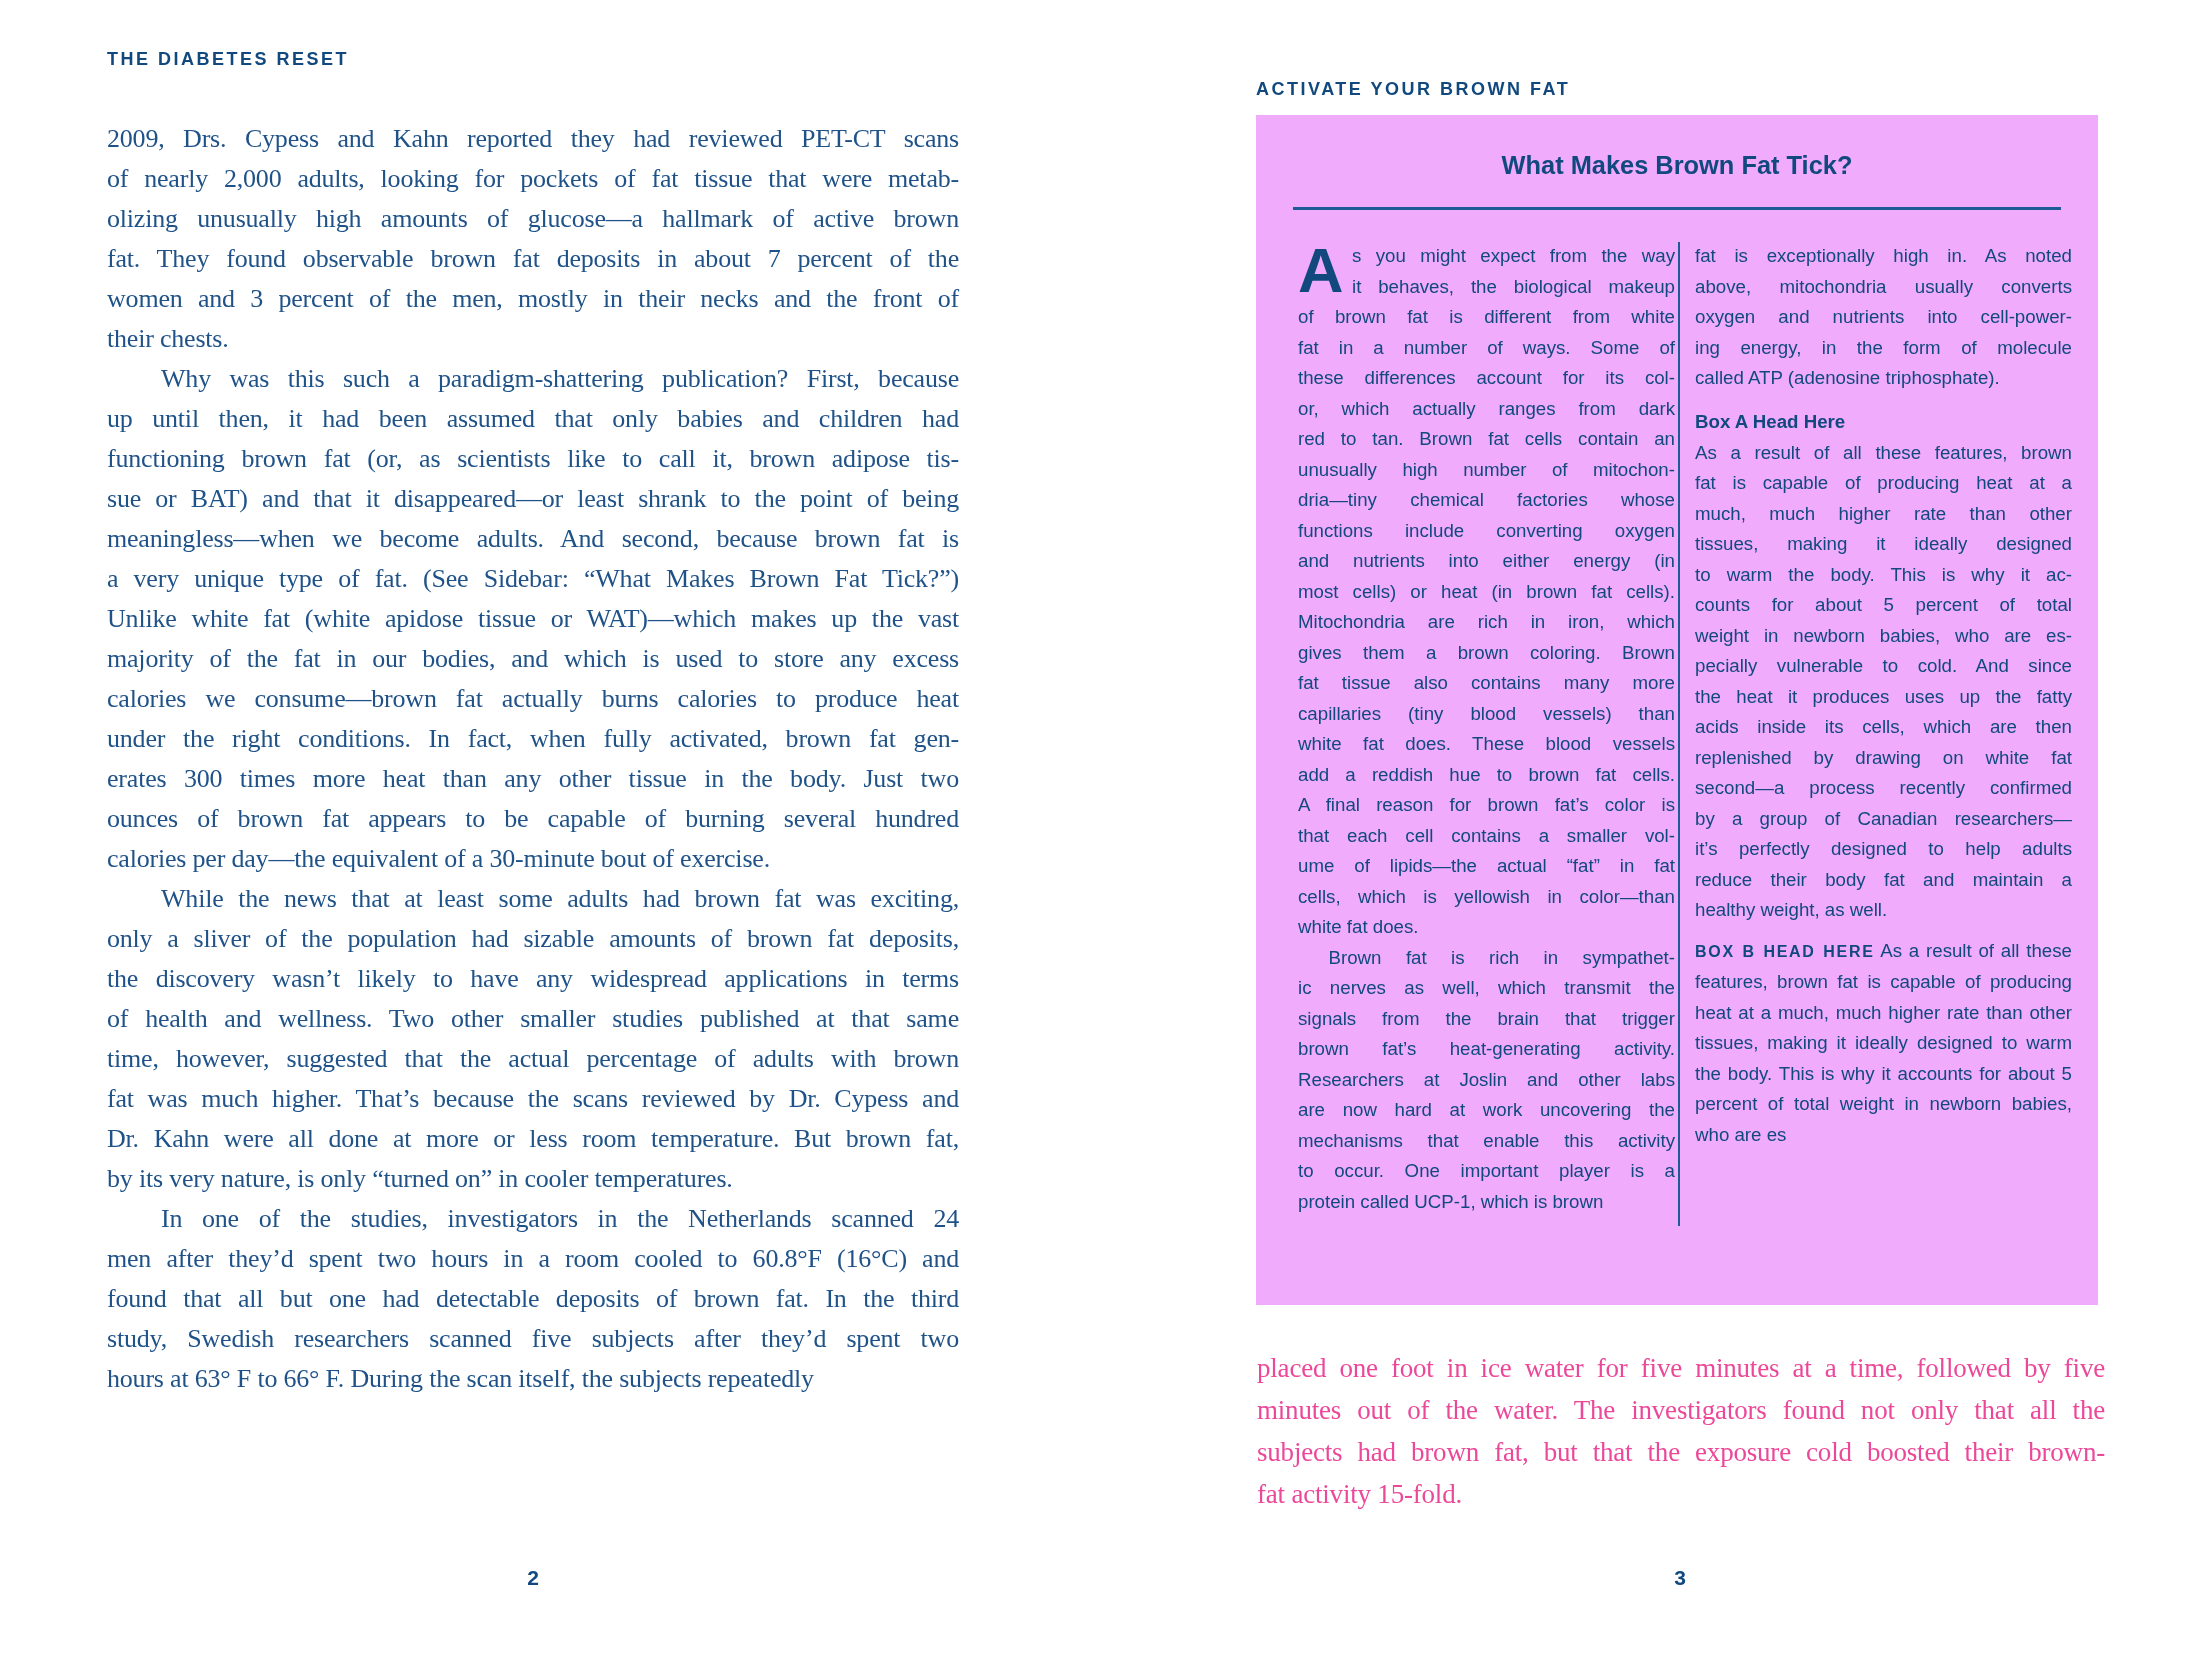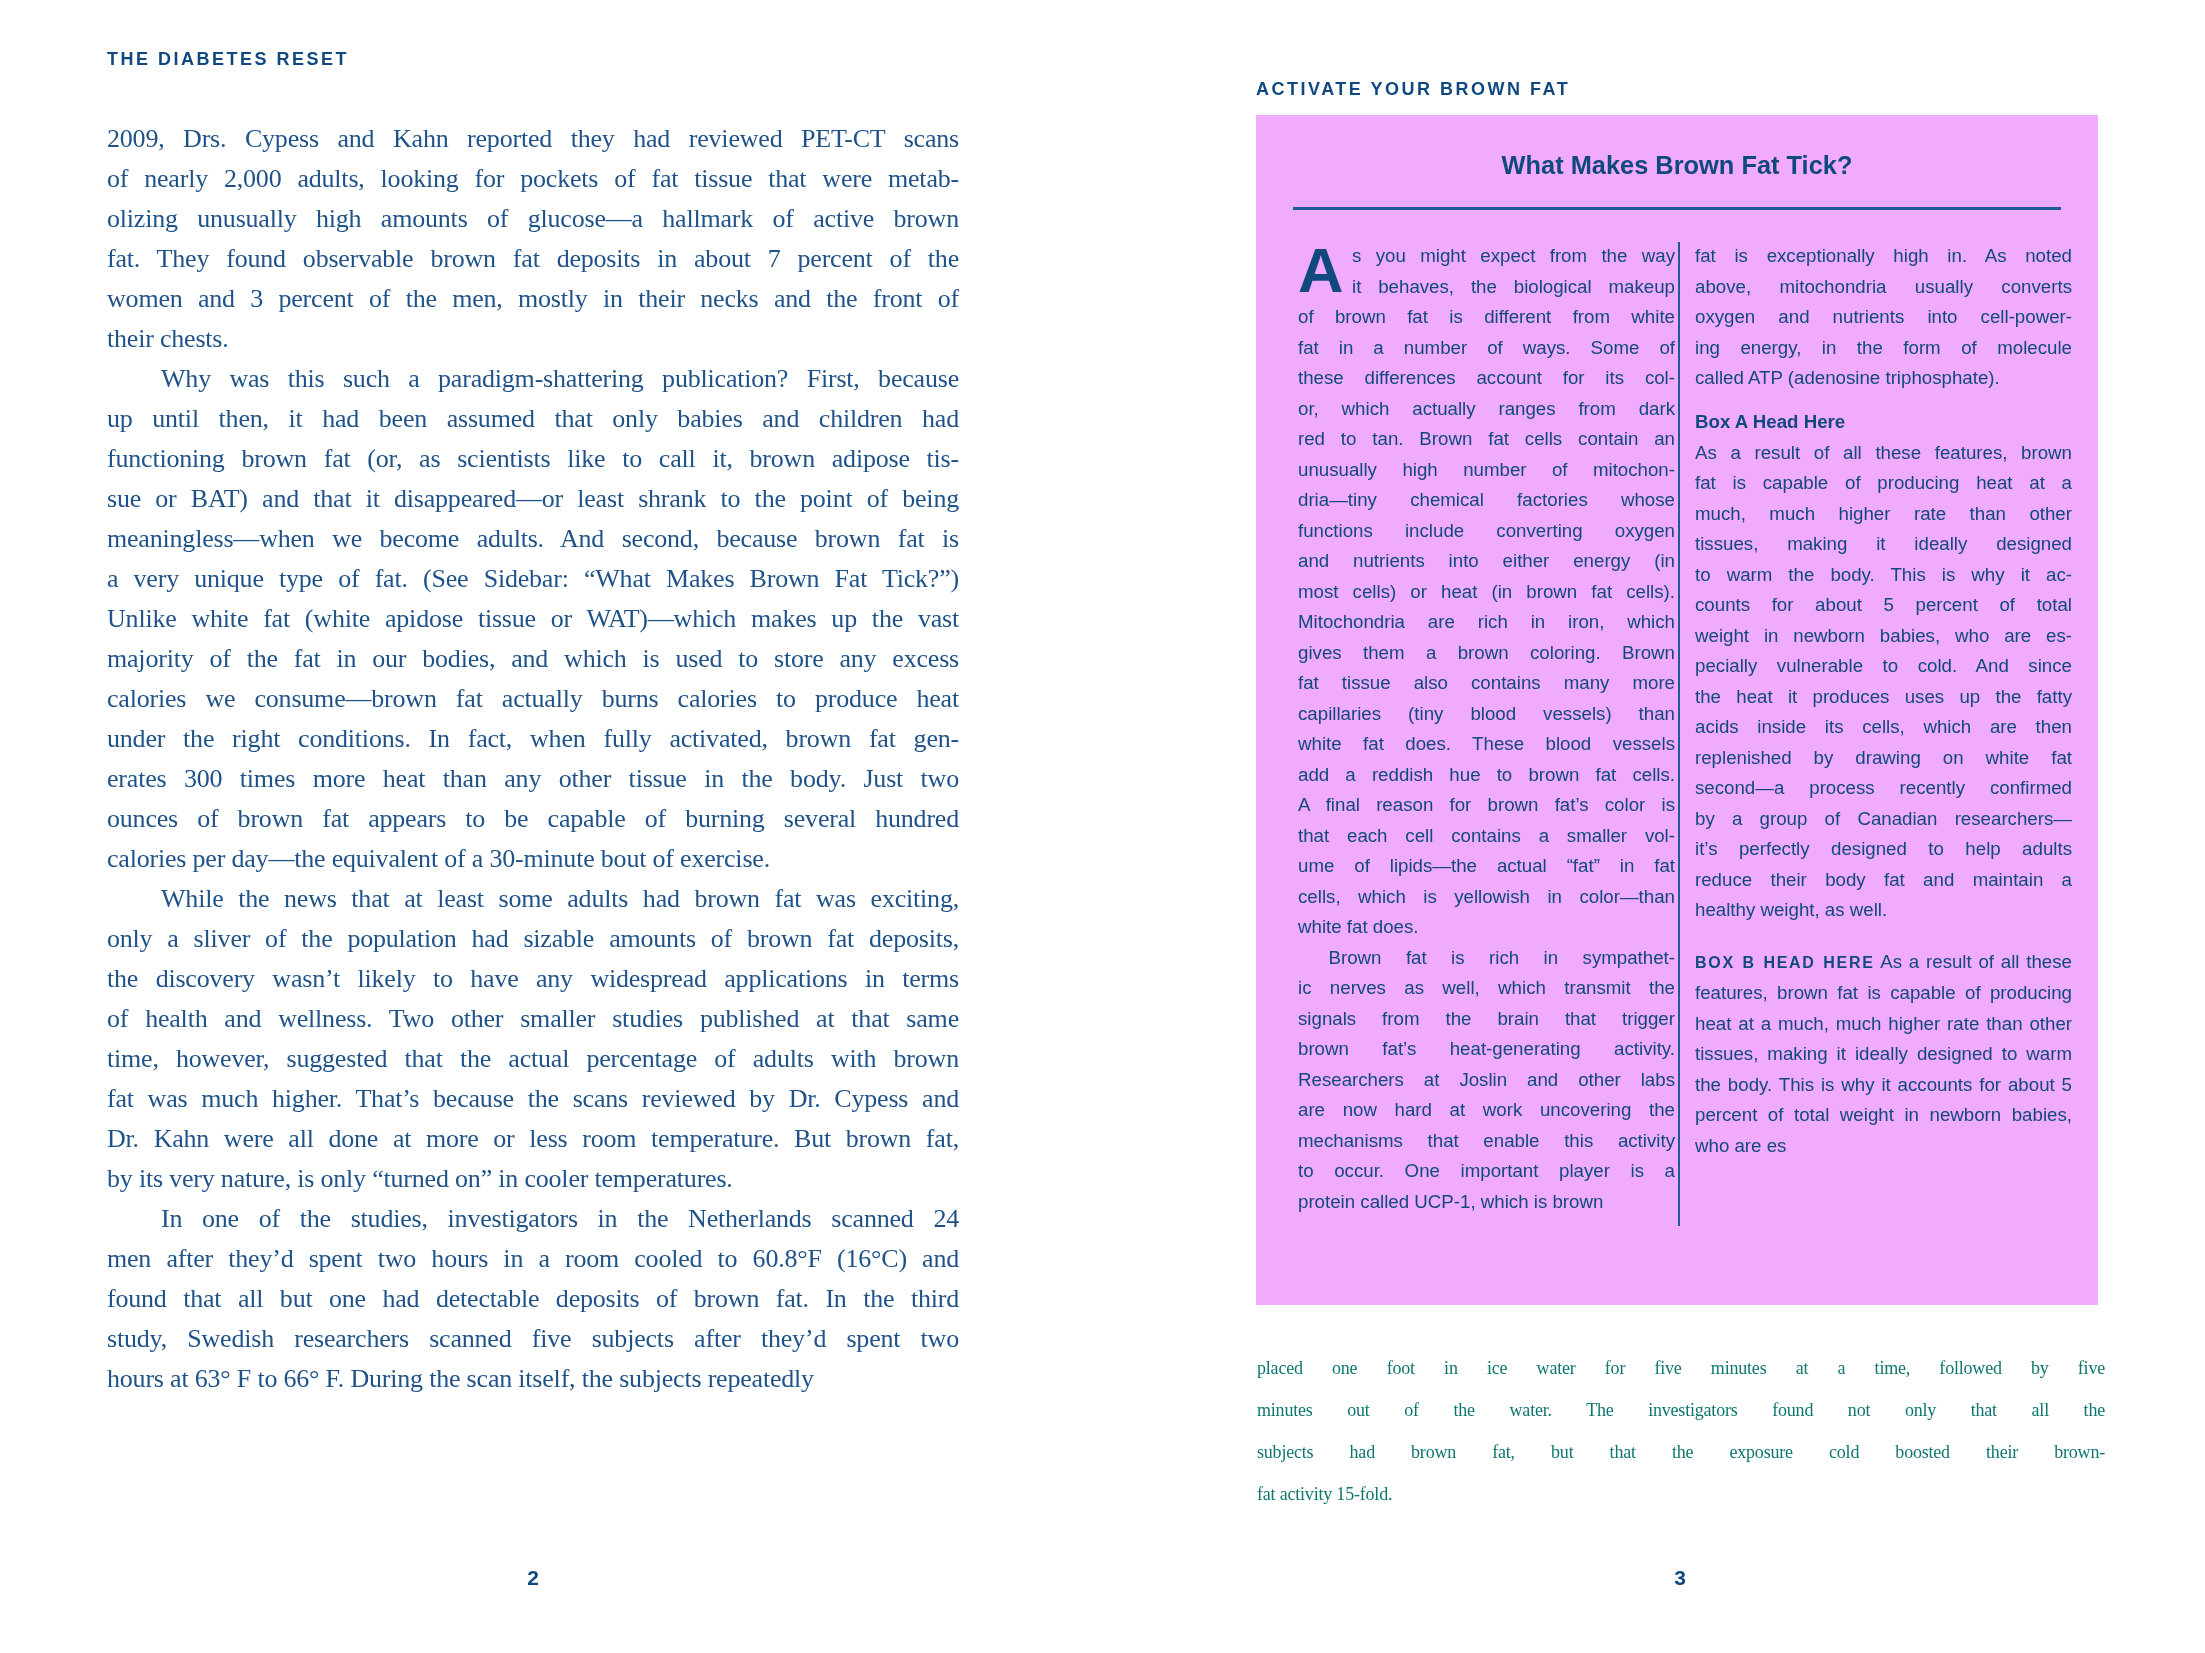--- a/index.html
+++ b/index.html
@@ -6,22 +6,22 @@
   .spread{position:relative;width:2205px;height:1654px;background:#ffffff;overflow:hidden;
           font-family:"Liberation Serif",serif;}
   .running-head{position:absolute;top:49px;font-family:"Liberation Sans",sans-serif;
           font-weight:bold;font-size:18px;letter-spacing:2.5px;color:#11497f;}
   .rh-left{left:107px;width:852px;}
   .rh-right{left:1256px;width:845px;margin-top:30px;}
 
   
   .body-left{position:absolute;left:107px;top:119px;width:852px;color:#1f5288;
           font-size:26px;line-height:40px;letter-spacing:-0.2px;}
-  .body-right{position:absolute;left:1257px;top:1347px;width:848px;color:#0f766e;
-          font-size:18px;line-height:42px;letter-spacing:-0.2px;}
+  .body-right{position:absolute;left:1257px;top:1347px;width:848px;color:#ec4899;
+          font-size:27px;line-height:42px;letter-spacing:-0.2px;}
   .para{margin:0;}
   .line{text-align:justify;text-align-last:justify;}
   .line.last{text-align-last:left;}
   .para.indent .line:first-child{text-indent:54px;}
 
   
   .sidebar{position:absolute;left:1256px;top:115px;width:842px;height:1190px;background:#f0abfc;}
   .sidebar-title{position:absolute;top:36px;left:0;width:100%;text-align:center;
           font-family:"Liberation Sans",sans-serif;font-weight:bold;font-size:25.4px;color:#11497f;}
   .sidebar-rule{position:absolute;top:92px;left:37px;width:768px;height:3.4px;background:#1e5a96;}
@@ -29,21 +29,21 @@
           font-size:18.7px;line-height:30.5px;color:#11497f;}
   .sb-col-left{left:42px;}
   .sb-col-right{left:439px;}
   .sb-divider{position:absolute;left:422px;top:127px;width:1.7px;height:984px;background:#1e5a96;}
   .sb-para{margin:0;}
   .sb-para.indent-sb .line:first-child{text-indent:30.5px;}
   .dropcap{float:left;font-family:"Liberation Sans",sans-serif;font-weight:bold;
           font-size:63px;line-height:53px;padding:3.4px 8.5px 0 0;color:#11497f;}
   .boxa-head{font-family:"Liberation Sans",sans-serif;font-weight:bold;font-size:18.7px;
           line-height:30.5px;margin-top:13.6px;color:#11497f;}
-  .boxb{margin-top:21px;text-align:justify;}
+  .boxb{margin-top:10px;text-align:justify;}
   .boxb-head{font-weight:bold;letter-spacing:1.7px;font-size:16px;}
 
   .folio{position:absolute;top:1566px;font-family:"Liberation Sans",sans-serif;font-weight:bold;
           font-size:21px;color:#11497f;text-align:center;}
   .folio-left{left:107px;width:852px;}
   .folio-right{left:1256px;width:848px;}
 </style>
 </head>
 <body>
 

